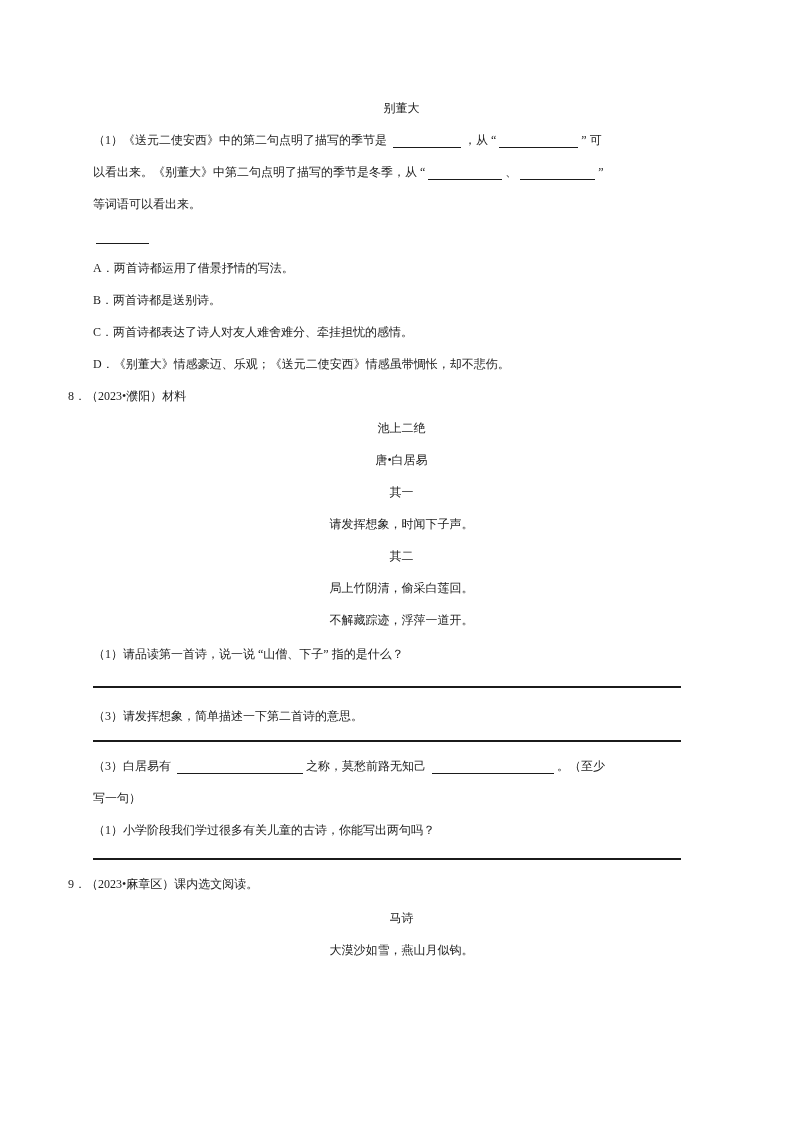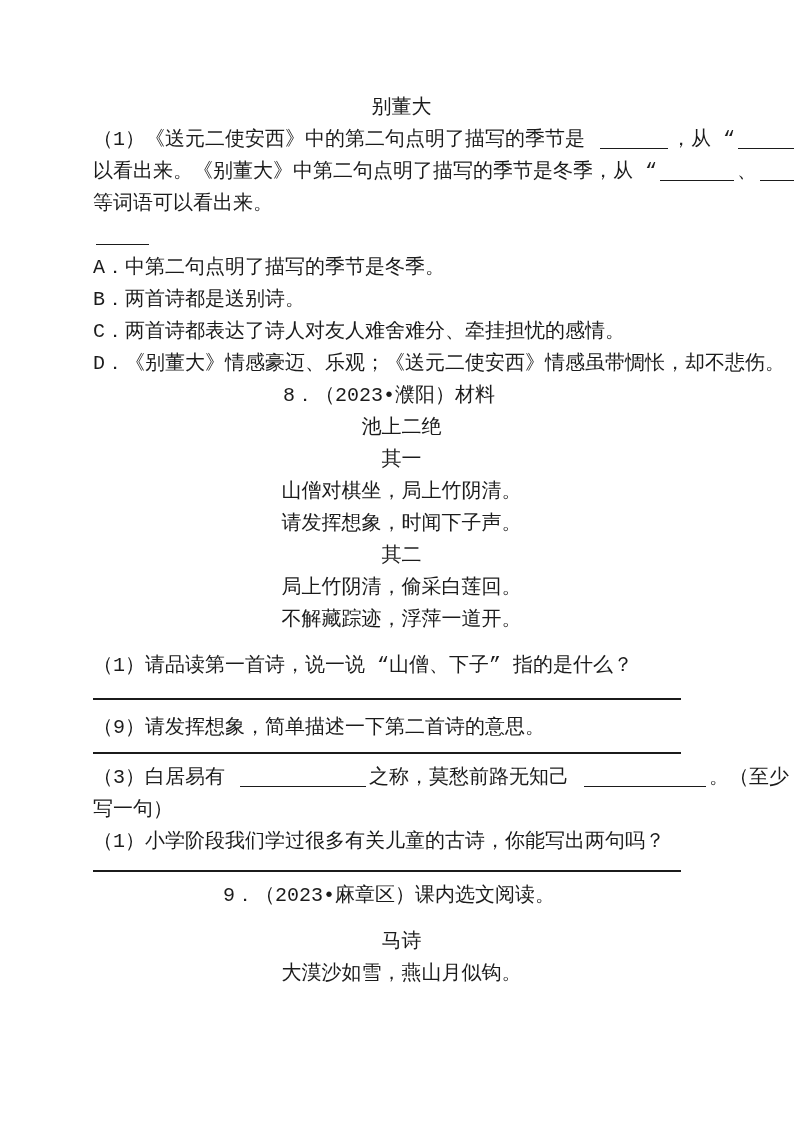--- a/index.html
+++ b/index.html
@@ -1,86 +1,86 @@
 <!DOCTYPE html>
 <html><head>
 <meta charset="utf-8">
 <style>
   html,body{margin:0;padding:0;background:#ffffff;}
   .page{
     position:relative;
     width:794px;height:1123px;
     background:#ffffff;
     color:#1b1b1b;
-    font-family:Liberation Mono, monospace;
-    font-size:20px;
+    font-family:Liberation Serif, serif;
+    font-size:12px;
     overflow:hidden;
     box-sizing:border-box;
   }
   .content{
     padding:92px 84px 0 93px;
     box-sizing:border-box;
   }
   .row{
     line-height:32px;
     height:32px;
     white-space:nowrap;
   }
   .center{text-align:center;}
-  .outdent{margin-left:-25px;text-align:center;}
-  .gap-top-sm{margin-top:14px;}
+  .outdent{margin-left:-25px;}
+  .gap-top-sm{margin-top:2px;}
   .blank{
     display:inline-block;
     border-bottom:1px solid #1b1b1b;
     height:18px;
     vertical-align:-4px;
     margin:0 3px;
   }
   .ans-rule{
     width:588px;
     height:0;
     border-bottom:2px solid #1b1b1b;
   }
   .rule-1{margin-top:16px;margin-bottom:12px;}
   .rule-2{margin-top:8px;margin-bottom:8px;}
   .rule-3{margin-top:12px;margin-bottom:8px;}
-  .poem-gap{margin-top:14px;}
+  .poem-gap{margin-top:2px;}
 </style>
 </head>
 <body>
 
 <div class="page">
   <div class="content">
 
     <div class="row center">别董大</div>
 
     <div class="row"><span>（1）《送元二使安西》中的第二句点明了描写的季节是 </span><span class="blank" style="width: 68px;"></span><span>，从 “</span><span class="blank" style="width: 79px;"></span><span>” 可</span></div>
     <div class="row"><span>以看出来。《别董大》中第二句点明了描写的季节是冬季，从 “</span><span class="blank" style="width: 74px;"></span><span>、</span><span class="blank" style="width: 75px;"></span><span>”</span></div>
     <div class="row"><span>等词语可以看出来。</span></div>
 
     <div class="row"><span class="blank" style="width: 53px;"></span></div>
 
-    <div class="row">A．中第二句点明了描写的季节是冬季。</div>
+    <div class="row">A．两首诗都运用了借景抒情的写法。</div>
     <div class="row">B．两首诗都是送别诗。</div>
     <div class="row">C．两首诗都表达了诗人对友人难舍难分、牵挂担忧的感情。</div>
     <div class="row">D．《别董大》情感豪迈、乐观；《送元二使安西》情感虽带惆怅，却不悲伤。</div>
 
     <div class="row outdent">8．（2023•濮阳）材料</div>
     <div class="row center">池上二绝</div>
+    <div class="row center">唐•白居易</div>
     <div class="row center">其一</div>
-    <div class="row center">山僧对棋坐，局上竹阴清。</div>
     <div class="row center">请发挥想象，时闻下子声。</div>
     <div class="row center">其二</div>
     <div class="row center">局上竹阴清，偷采白莲回。</div>
     <div class="row center">不解藏踪迹，浮萍一道开。</div>
 
     <div class="row gap-top-sm">（1）请品读第一首诗，说一说 “山僧、下子” 指的是什么？</div>
     <div class="ans-rule rule-1"></div>
 
-    <div class="row">（9）请发挥想象，简单描述一下第二首诗的意思。</div>
+    <div class="row">（3）请发挥想象，简单描述一下第二首诗的意思。</div>
     <div class="ans-rule rule-2"></div>
 
     <div class="row"><span>（3）白居易有 </span><span class="blank" style="width: 126px;"></span><span>之称，莫愁前路无知己 </span><span class="blank" style="width: 122px;"></span><span>。（至少</span></div>
     <div class="row"><span>写一句）</span></div>
 
     <div class="row">（1）小学阶段我们学过很多有关儿童的古诗，你能写出两句吗？</div>
     <div class="ans-rule rule-3"></div>
 
     <div class="row outdent">9．（2023•麻章区）课内选文阅读。</div>
     <div class="row center poem-gap">马诗</div>

